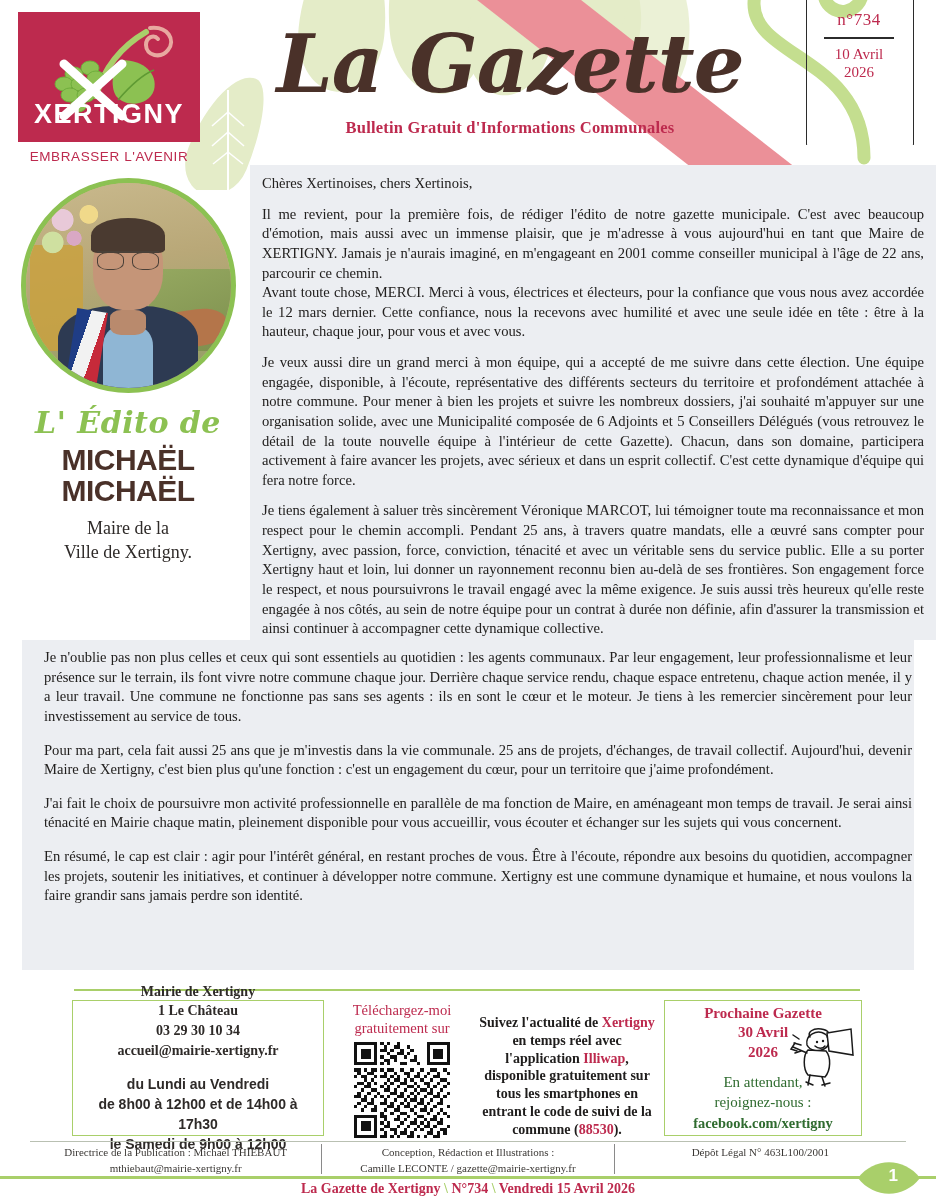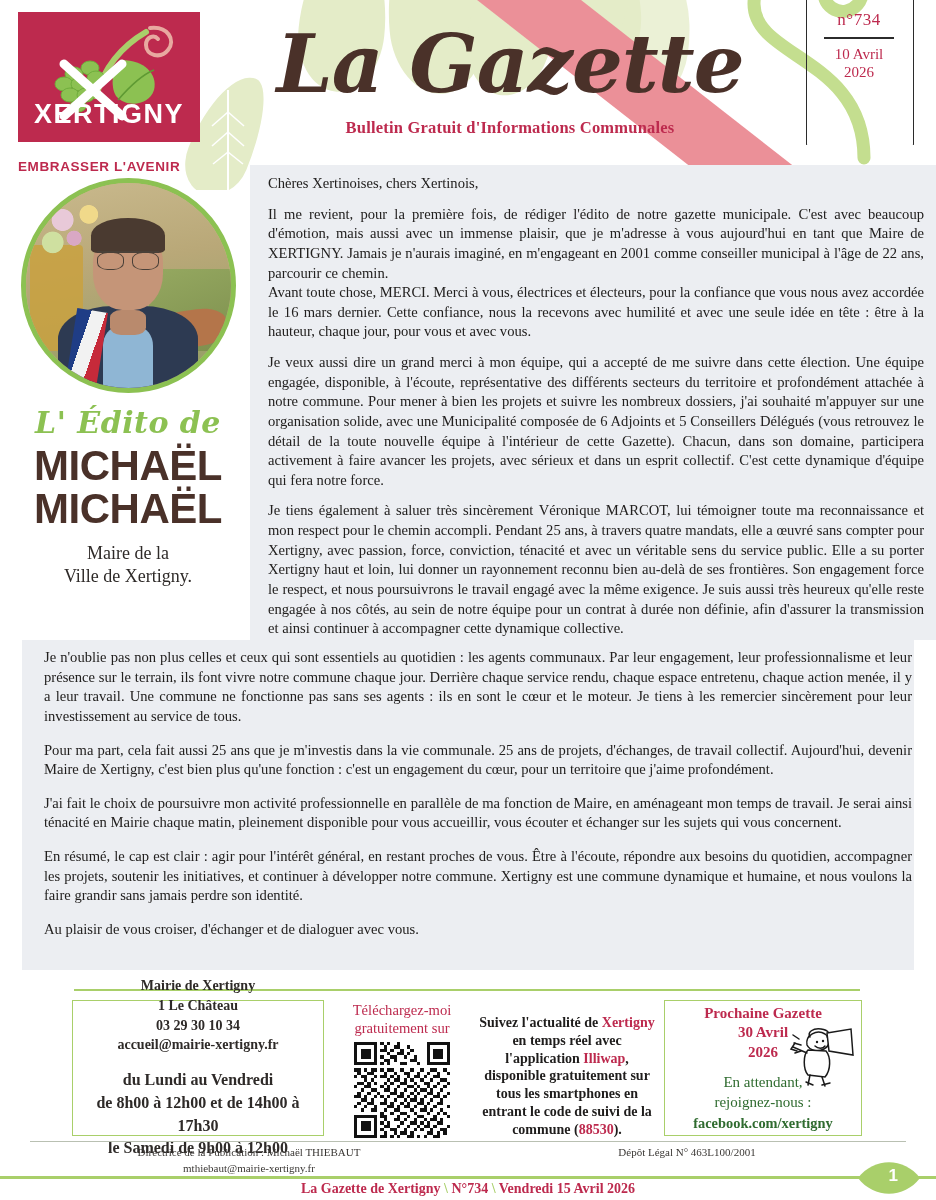--- a/index.html
+++ b/index.html
@@ -33,23 +33,23 @@
   
   .logo-wrap{position:absolute;left:18px;top:12px;width:182px;z-index:4;}
   .logo-box{
     width:182px;height:130px;background:#bd2a4e;position:relative;overflow:hidden;
   }
   .logo-name{
     position:absolute;left:0;right:0;bottom:12px;text-align:center;color:#ffffff;
     font-family:"Liberation Sans", sans-serif;font-weight:bold;font-size:27px;letter-spacing:1.5px;
   }
   .logo-tag{
-    width:182px;color:#bd2a4e;
-    font-family:"Liberation Sans", sans-serif;font-weight:bold;font-size:13.5px;
-    letter-spacing:.6px;margin-top:17px;
+    width:182px;text-align:center;color:#bd2a4e;
+    font-family:"Liberation Sans", sans-serif;font-weight:normal;font-size:13.5px;
+    letter-spacing:.6px;margin-top:7px;
   }
 
   
   .masthead{position:absolute;left:250px;top:10px;width:520px;text-align:center;z-index:5;}
   .gazette-title{
     font-family:"DejaVu Serif", serif;font-style:italic;font-weight:bold;
     font-size:80px;color:#4a3129;line-height:1;letter-spacing:-1px;margin:14px 0 0 0;
   }
   .gazette-sub{
     margin-top:14px;font-family:"Liberation Serif", serif;font-weight:bold;
@@ -109,54 +109,54 @@
     border-top:2px solid #4a4038;}
   .p-glass:before,.p-glass:after{content:"";position:absolute;top:-1px;width:40%;height:100%;
     border:1.6px solid #4a4038;border-radius:40%;}
   .p-glass:before{left:0;} .p-glass:after{right:0;}
 
   .edito-de{
     font-family:"DejaVu Serif", serif;font-style:italic;font-weight:bold;
     font-size:30px;color:#8cc152;margin-top:12px;letter-spacing:.5px;
   }
   .mayor-name{
-    font-family:"Liberation Sans", sans-serif;font-weight:bold;font-size:42px;
+    font-family:"Liberation Sans", sans-serif;font-weight:bold;font-size:30px;
     color:#4a3129;line-height:1.02;margin-top:5px;letter-spacing:-.5px;
   }
   .mayor-role{
     font-family:"Liberation Serif", serif;font-size:18px;color:#2e2a28;
     line-height:1.32;margin-top:11px;
   }
 
   
   .edito-col{
     position:absolute;left:262px;top:174px;width:662px;z-index:3;
     font-size:14.6px;line-height:1.345;text-align:justify;color:#22201f;
   }
-  .edito-col p{margin:0 0 11px 6px;}
+  .edito-col p{margin:0 0 11px 0;}
   .edito-col p.tight{margin-bottom:0;}
   .edito-wide{
     position:absolute;left:44px;top:648px;width:868px;z-index:3;
     font-size:14.6px;line-height:1.345;text-align:justify;color:#22201f;
   }
   .edito-wide p{margin:0 0 14px 0;}
 
   
   .foot-rule{position:absolute;left:74px;top:989px;width:786px;height:2px;background:#a9cf6a;z-index:3;}
   .foot-row{position:absolute;left:72px;top:1000px;width:790px;height:136px;z-index:3;
             display:flex;align-items:stretch;}
 
   .foot-box{
     border:1.6px solid #a9cf6a;box-sizing:border-box;
     display:flex;flex-direction:column;align-items:center;justify-content:center;
     text-align:center;
   }
   .box-mairie{width:252px;padding:0 6px;}
   .box-mairie .b1{font-family:"Liberation Serif", serif;font-weight:bold;font-size:14px;line-height:1.42;}
-  .box-mairie .b2{font-family:Liberation Serif, serif;font-weight:bold;font-size:16px;line-height:1.42;margin-top:14px;}
+  .box-mairie .b2{font-family:Liberation Sans, sans-serif;font-weight:bold;font-size:14px;line-height:1.42;margin-top:14px;}
 
   .foot-mid{flex:1;display:flex;align-items:flex-start;justify-content:center;padding:2px 6px 0 12px;gap:8px;}
   .qr-col{width:132px;text-align:center;}
   .qr-label{font-family:"Liberation Serif", serif;font-size:14.6px;color:#bd2a4e;line-height:1.2;}
   .qr-img{width:96px;height:96px;margin:5px auto 0 auto;}
   .illiwap-col{width:182px;text-align:center;font-family:"Liberation Serif", serif;
                font-weight:bold;font-size:14px;line-height:1.27;color:#1f1d1c;padding-top:12px;}
   .accent{color:#bd2a4e;}
 
   .box-prochaine{width:198px;padding:8px 4px;position:relative;}
@@ -267,31 +267,30 @@
     </div>
     <div class="mayor-role">
       <span>Maire de la</span><br>
       <span>Ville de Xertigny.</span>
     </div>
   </div>
 
   <div class="edito-col">
     <p>Chères Xertinoises, chers Xertinois,</p>
     <p class="tight">Il me revient, pour la première fois, de rédiger l'édito de notre gazette municipale. C'est avec beaucoup d'émotion, mais aussi avec un immense plaisir, que je m'adresse à vous aujourd'hui en tant que Maire de XERTIGNY. Jamais je n'aurais imaginé, en m'engageant en 2001 comme conseiller municipal à l'âge de 22 ans, parcourir ce chemin.</p>
-    <p>Avant toute chose, MERCI. Merci à vous, électrices et électeurs, pour la confiance que vous nous avez accordée le 16 mars dernier. Cette confiance, nous la recevons avec humilité et avec une seule idée en tête : être à la hauteur, chaque jour, pour vous et avec vous.</p>
+    <p>Avant toute chose, MERCI. Merci à vous, électrices et électeurs, pour la confiance que vous nous avez accordée le 12 mars dernier. Cette confiance, nous la recevons avec humilité et avec une seule idée en tête : être à la hauteur, chaque jour, pour vous et avec vous.</p>
     <p>Je veux aussi dire un grand merci à mon équipe, qui a accepté de me suivre dans cette élection. Une équipe engagée, disponible, à l'écoute, représentative des différents secteurs du territoire et profondément attachée à notre commune. Pour mener à bien les projets et suivre les nombreux dossiers, j'ai souhaité m'appuyer sur une organisation solide, avec une Municipalité composée de 6 Adjoints et 5 Conseillers Délégués (vous retrouvez le détail de la toute nouvelle équipe à l'intérieur de cette Gazette). Chacun, dans son domaine, participera activement à faire avancer les projets, avec sérieux et dans un esprit collectif. C'est cette dynamique d'équipe qui fera notre force.</p>
     <p>Je tiens également à saluer très sincèrement Véronique MARCOT, lui témoigner toute ma reconnaissance et mon respect pour le chemin accompli. Pendant 25 ans, à travers quatre mandats, elle a œuvré sans compter pour Xertigny, avec passion, force, conviction, ténacité et avec un véritable sens du service public. Elle a su porter Xertigny haut et loin, lui donner un rayonnement reconnu bien au-delà de ses frontières. Son engagement force le respect, et nous poursuivrons le travail engagé avec la même exigence. Je suis aussi très heureux qu'elle reste engagée à nos côtés, au sein de notre équipe pour un contrat à durée non définie, afin d'assurer la transmission et ainsi continuer à accompagner cette dynamique collective.</p>
   </div>
 
   <div class="edito-wide">
     <p>Je n'oublie pas non plus celles et ceux qui sont essentiels au quotidien : les agents communaux. Par leur engagement, leur professionnalisme et leur présence sur le terrain, ils font vivre notre commune chaque jour. Derrière chaque service rendu, chaque espace entretenu, chaque action menée, il y a leur travail. Une commune ne fonctionne pas sans ses agents : ils en sont le cœur et le moteur. Je tiens à les remercier sincèrement pour leur investissement au service de tous.</p>
     <p>Pour ma part, cela fait aussi 25 ans que je m'investis dans la vie communale. 25 ans de projets, d'échanges, de travail collectif. Aujourd'hui, devenir Maire de Xertigny, c'est bien plus qu'une fonction : c'est un engagement du cœur, pour un territoire que j'aime profondément.</p>
     <p>J'ai fait le choix de poursuivre mon activité professionnelle en parallèle de ma fonction de Maire, en aménageant mon temps de travail. Je serai ainsi ténacité en Mairie chaque matin, pleinement disponible pour vous accueillir, vous écouter et échanger sur les sujets qui vous concernent.</p>
     <p>En résumé, le cap est clair : agir pour l'intérêt général, en restant proches de vous. Être à l'écoute, répondre aux besoins du quotidien, accompagner les projets, soutenir les initiatives, et continuer à développer notre commune. Xertigny est une commune dynamique et humaine, et nous voulons la faire grandir sans jamais perdre son identité.</p>
-    <p>Au plaisir de vous croiser, d'échanger et de dialoguer avec vous.</p>
   </div>
 
   <div class="foot-rule"></div>
   <div class="foot-row">
 
     <div class="foot-box box-mairie">
       <div class="b1">
         <strong>Mairie de Xertigny</strong><br>
         <span>1 Le Château</span><br>
         <span>03 29 30 10 34</span><br>
@@ -578,20 +577,24 @@
       </svg>
     </div>
   </div>
 
   <div class="credits-rule-top"></div>
   <div class="credits">
     <div class="credit-cell">
       <span>Directrice de la Publication : Michaël THIEBAUT</span><br>
       <span>mthiebaut@mairie-xertigny.fr</span>
     </div>
+    <div class="credit-cell bordered">
+      <span>Conception, Rédaction et Illustrations :</span><br>
+      <span>Camille LECONTE / gazette@mairie-xertigny.fr</span>
+    </div>
     <div class="credit-cell">
       <span>Dépôt Légal N° 463L100/2001</span>
     </div>
   </div>
 
   <div class="green-rule"></div>
   <div class="issue-line">
     <span>La Gazette de Xertigny</span>
     <span class="slash">\</span>
     <span>N°734</span>

